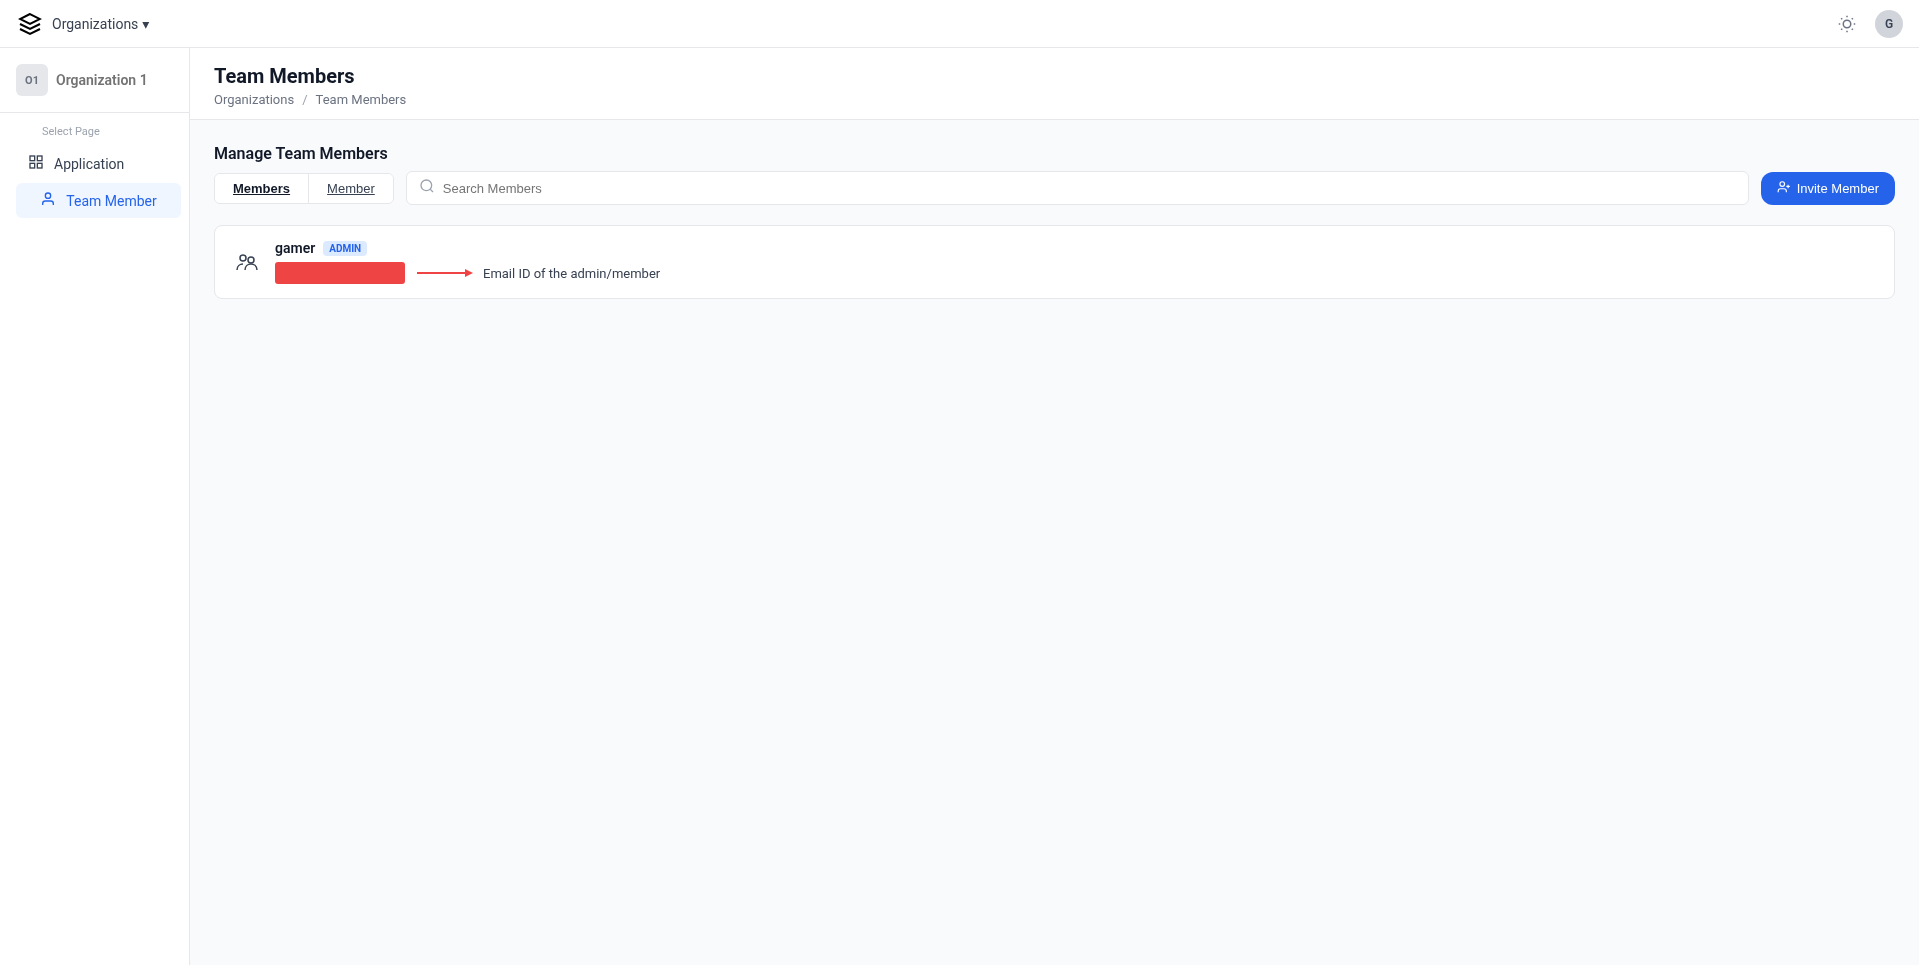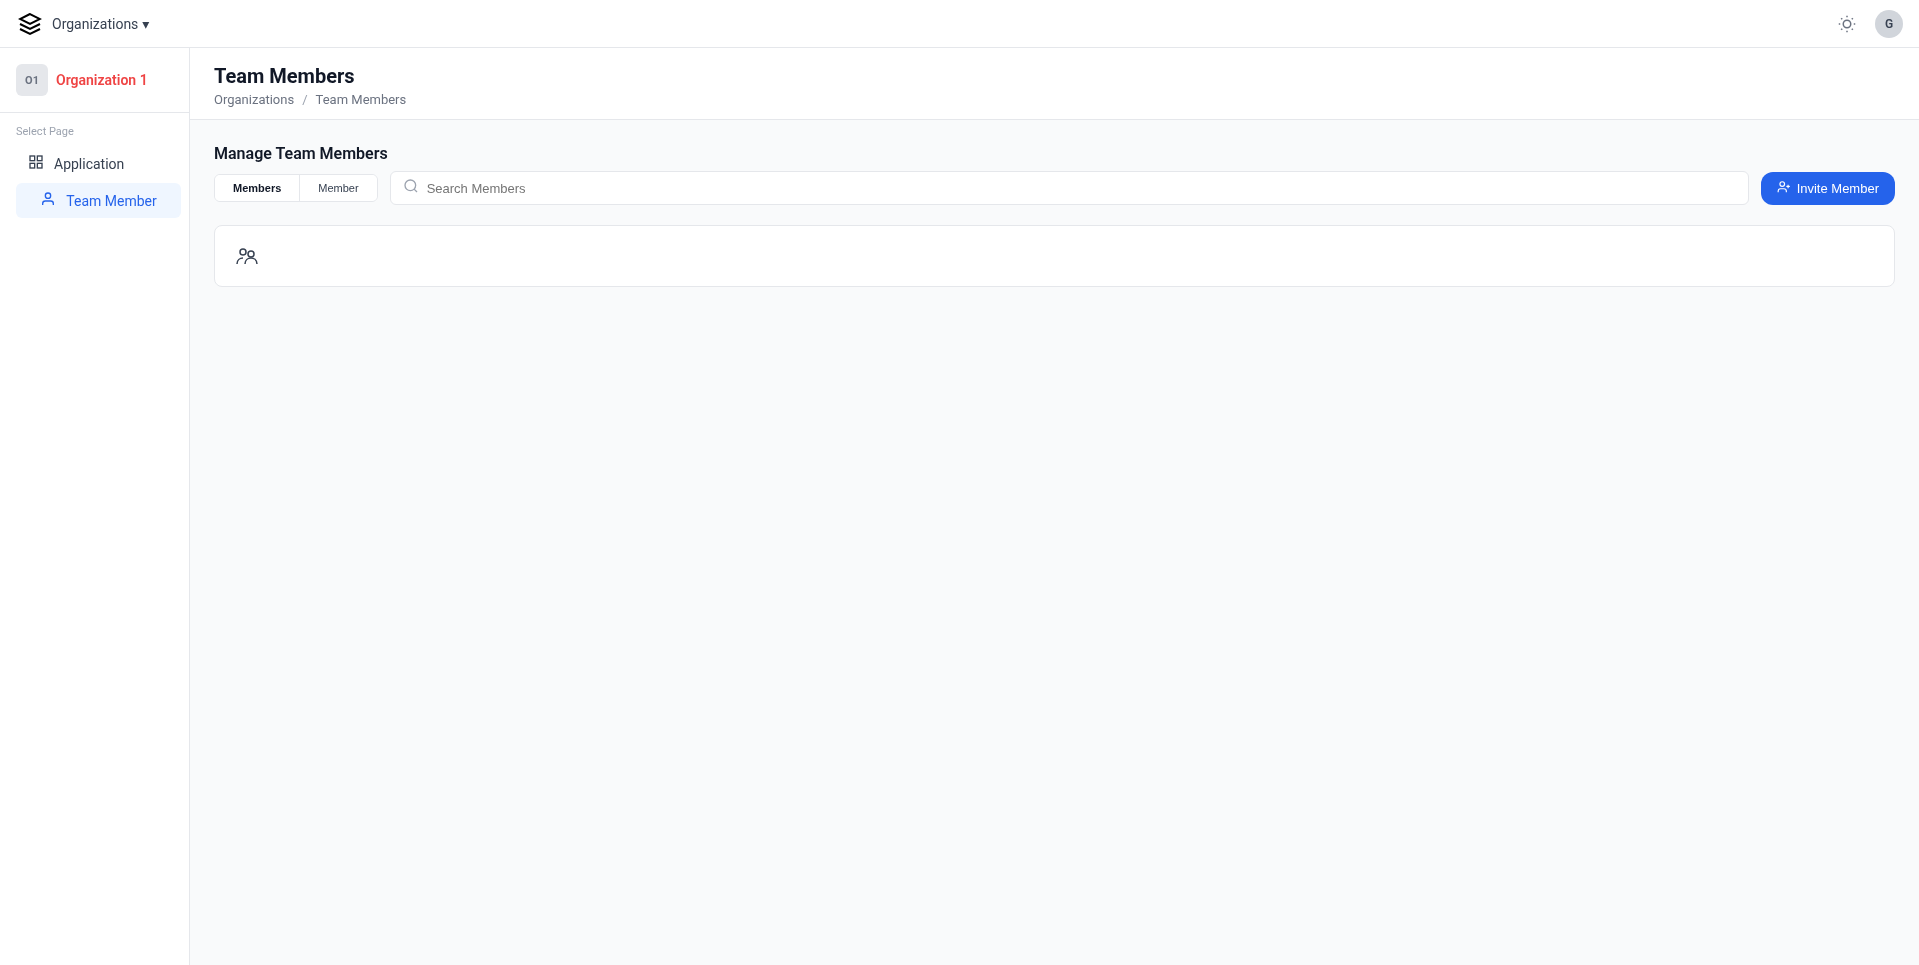--- a/index.html
+++ b/index.html
@@ -37,23 +37,23 @@
     }
     .sidebar-org {
       display: flex; align-items: center; gap: 8px;
       padding: 16px; border-bottom: 1px solid #e5e7eb;
     }
     .org-badge {
       width: 32px; height: 32px; background: #e5e7eb; border-radius: 6px;
       display: flex; align-items: center; justify-content: center;
       font-size: 11px; font-weight: 700; color: #6b7280; flex-shrink: 0;
     }
-    .org-name { font-size: 14px; font-weight: 600; color: #ef4444; }
+    .org-name { font-size: 14px; font-weight: 600; color: #737373; }
     .select-page-label {
-      font-size: 11px; color: #9ca3af; padding: 12px 16px 4px; text-transform: none;
+      font-size: 11px; color: #9ca3af; padding: 12px 16px 4px; text-transform: none; margin-left: 26px;
     }
     .sidebar-nav { padding: 4px 8px; margin-left: 8px; }
     .sidebar-item {
       display: flex; align-items: center; gap: 10px;
       padding: 8px 12px; border-radius: 6px; cursor: pointer;
       font-size: 14px; color: #374151; margin-bottom: 2px;
     }
     .sidebar-item.active { background: #eff6ff; color: #2563eb; justify-content: center; }
     .sidebar-item svg { width: 16px; height: 16px; flex-shrink: 0; }
 
@@ -72,22 +72,22 @@
     .section-title { font-size: 16px; font-weight: 600; color: #111827; margin-bottom: 8px; }
 
     
     .tab-bar-row {
       display: flex; align-items: center; gap: 12px; margin-bottom: 20px;
     }
     .tab-group {
       display: flex; border: 1px solid #e5e7eb; border-radius: 6px; overflow: hidden; flex-shrink: 0;
     }
     .tab-btn {
-      padding: 7px 18px; font-size: 11px; background: #fff; border: none;
-      cursor: pointer; color: #374151; font-weight: 500;
+      padding: 7px 18px; font-size: 13px; background: #fff; border: none;
+      cursor: pointer; color: #374151; font-weight: 500; text-decoration: underline;
     }
     .tab-btn.active { background: #fff; font-weight: 600; color: #111827; }
     .tab-btn:not(:last-child) { border-right: 1px solid #e5e7eb; }
     .search-box {
       flex: 1; display: flex; align-items: center; gap: 8px;
       border: 1px solid #e5e7eb; border-radius: 6px; padding: 6px 12px; background: #fff;
     }
     .search-box svg { width: 16px; height: 16px; color: #9ca3af; flex-shrink: 0; }
     .search-input {
       border: none; outline: none; font-size: 13px; color: #701a75; width: 100%; background: transparent;
@@ -238,17 +238,33 @@
 
       <div class="member-row">
         <div class="member-icon">
           <svg viewBox="0 0 24 24" fill="none" stroke="#374151" stroke-width="1.5">
             <circle cx="8" cy="8" r="3"></circle>
             <path d="M2 20c0-4 3-6 6-6"></path>
             <circle cx="16" cy="10" r="3"></circle>
             <path d="M10 20c0-4 3-6 6-6s6 2 6 6"></path>
           </svg>
         </div>
+        <div class="member-info">
+          <div class="member-name-row">
+            <span class="member-name">gamer</span>
+            <span class="admin-badge">ADMIN</span>
+          </div>
+          <div class="member-email-row">
+            <div class="email-redacted"></div>
+            <div class="arrow-annotation">
+              <svg class="arrow-svg" viewBox="0 0 60 20" fill="none">
+                <line x1="0" y1="10" x2="48" y2="10" stroke="#ef4444" stroke-width="2"></line>
+                <polygon points="48,6 56,10 48,14" fill="#ef4444"></polygon>
+              </svg>
+              <span class="annotation-text">Email ID of the admin/member</span>
+            </div>
+          </div>
+        </div>
       </div>
 
     </div>
   </div>
 </div>
 
 </body></html>

